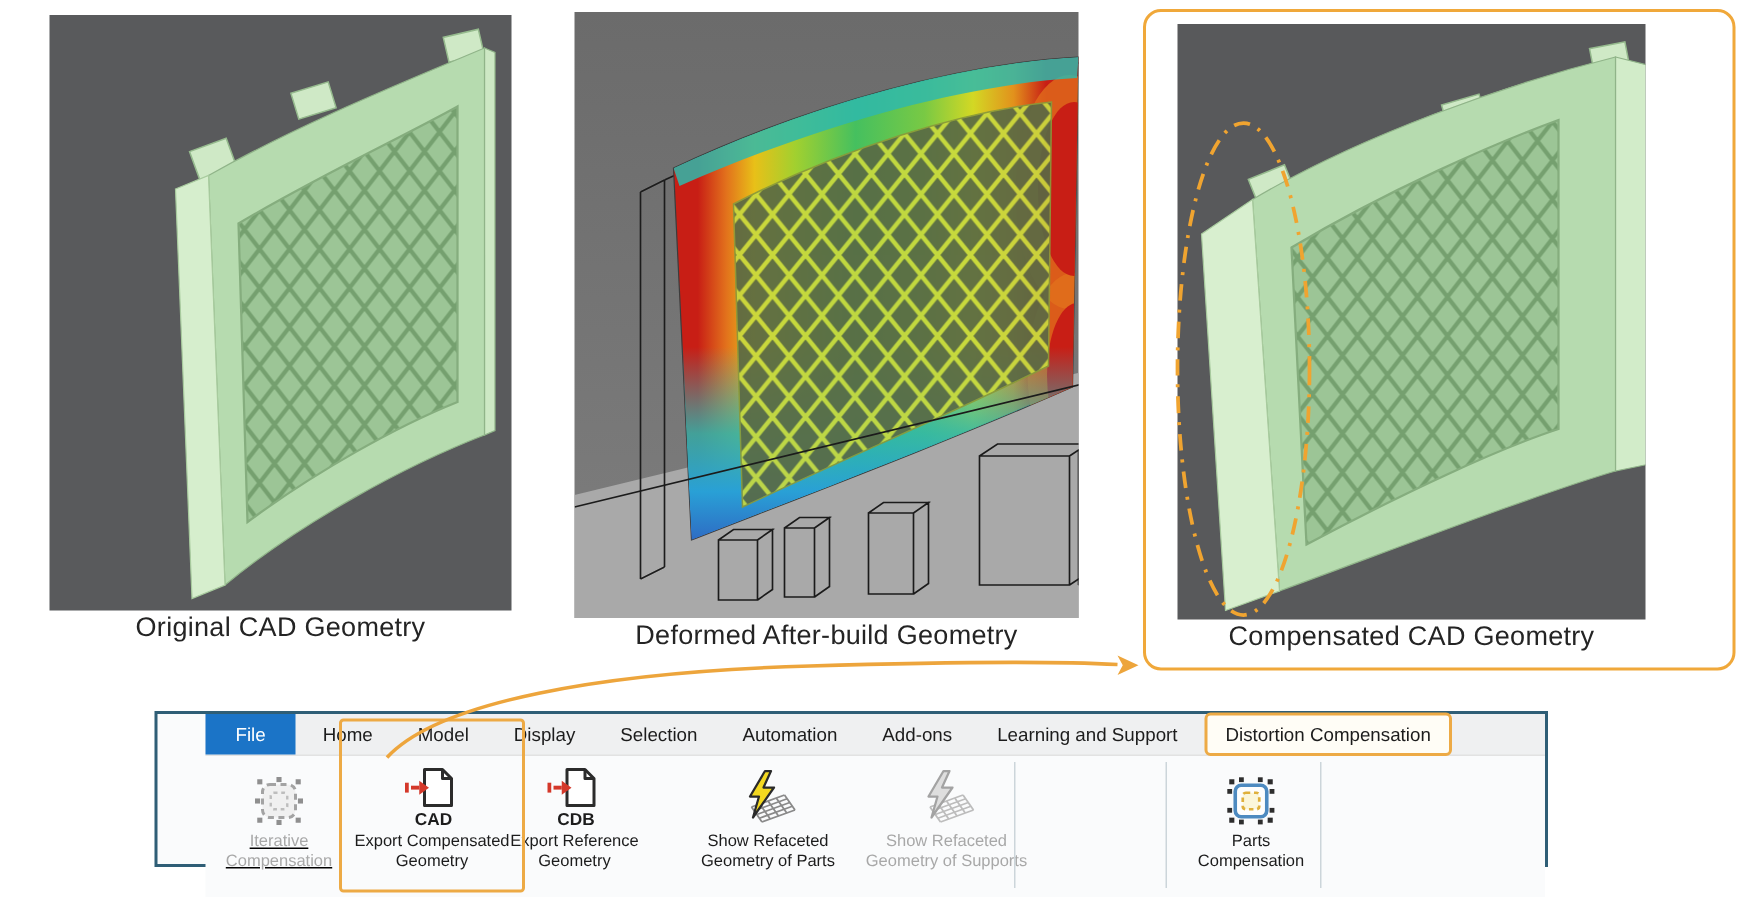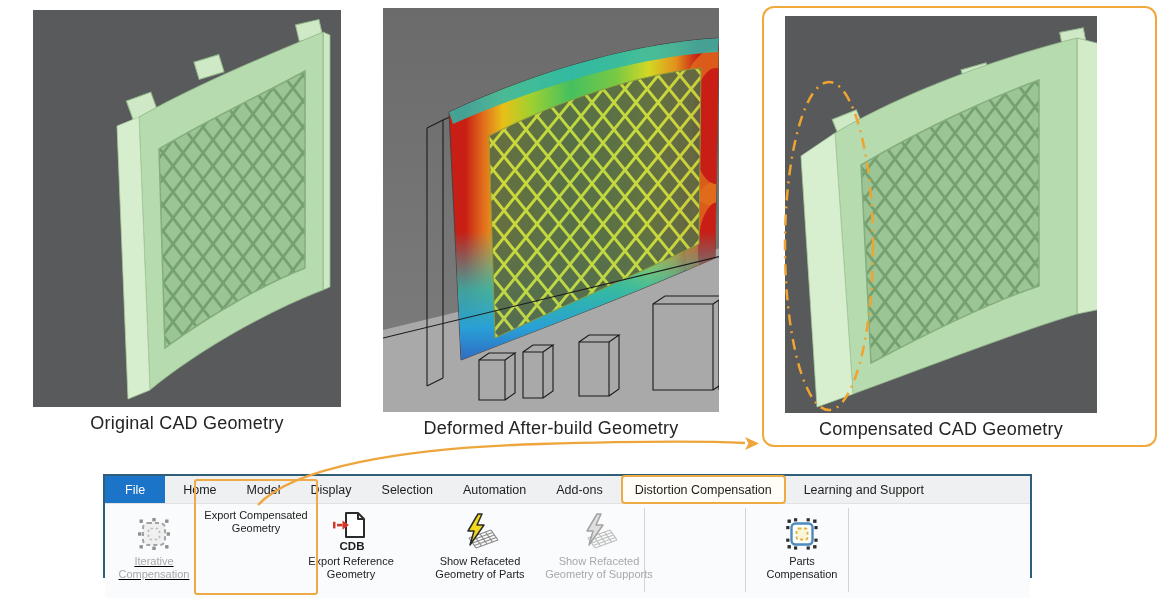--- a/index.html
+++ b/index.html
@@ -2,33 +2,33 @@
 <html><head>
 <meta charset="utf-8">
 <style>
   * { margin:0; padding:0; box-sizing:border-box; }
   body { background:#fff; font-family:"Liberation Sans", sans-serif; }
   .stage { position:relative; width:1160px; height:610px; background:#ffffff; overflow:hidden; }
 
   
   .fig { position:absolute; }
   .fig-img { position:relative; overflow:hidden; width:100%; }
-  .fig-caption { margin-top:6px; text-align:center; font-size:18px; color:#242424; letter-spacing:.2px; }
+  .fig-caption { margin-top:1px; text-align:center; font-size:18px; color:#242424; letter-spacing:.2px; }
   #fig1 { left:33px; top:10px; width:308px; }
   #fig1 .fig-img { height:397px; background:#595a5c; }
   #fig2 { left:383px; top:8px; width:336px; }
   #fig2 .fig-img { height:404px; background:linear-gradient(180deg,#6b6b6b,#7e7e7e); }
   #fig3-box { position:absolute; left:762px; top:6px; width:395px; height:441px;
               border:2px solid #f0a83a; border-radius:12px; }
   #fig3 { left:21px; top:8px; width:312px; position:absolute; }
   #fig3 .fig-img { height:397px; background:#58595b; }
 
   
   .ribbon { position:absolute; left:103px; top:474px; width:929px; height:104px;
-            border:2px solid #2f5e76; background:#fafbfc; }
+            border:2px solid #2f5e76; background:#fafbfc;padding-left:32px; }
   .tabrow { display:flex; align-items:stretch; height:28px; background:#eff0f1;
             border-bottom:1px solid #e2e2e2; font-size:12.5px; color:#1c1c1c; }
   .tab { display:flex; align-items:center; padding:0 12px; margin-left:6px; cursor:default; white-space:nowrap; }
   .tab-file { margin-left:0; padding:0 20px; background:#1b74c7; color:#fff; }
   .tab-active { background:#fffdf6; border:2px solid #edaa45; border-radius:4px; margin-top:-1px; margin-bottom:-1px; }
   .btnrow { position:relative; height:94px; background:#fafbfc; }
   .rbtn { position:absolute; top:3px; text-align:center; cursor:pointer; }
   .rbtn .ic { height:46px; display:flex; align-items:flex-end; justify-content:center; }
   .rbtn .lbl { font-size:11px; line-height:13px; color:#1c1c1c; margin-top:2px; }
   .rbtn.disabled { cursor:default; }
@@ -153,22 +153,22 @@
 
   <div class="ribbon">
     <div class="tabrow">
       <div class="tab tab-file">File</div>
       <div class="tab">Home</div>
       <div class="tab">Model</div>
       <div class="tab">Display</div>
       <div class="tab">Selection</div>
       <div class="tab">Automation</div>
       <div class="tab">Add-ons</div>
+      <div class="tab">Learning and Support</div>
       <div class="tab tab-active">Distortion Compensation</div>
-      <div class="tab">Learning and Support</div>
     </div>
 
     <div class="btnrow">
       <div class="hl-export"></div>
 
       <div class="rbtn disabled" style="left:0px; width:98px;text-decoration:underline;">
         <div class="ic">
           <svg width="38" height="38" viewBox="0 0 38 38">
             <rect x="8" y="8" width="22" height="22" rx="5" fill="#f0f0f0" stroke="#a3a3a3" stroke-width="2" stroke-dasharray="4 3"></rect>
             <rect x="13.5" y="13.5" width="11" height="11" rx="2" fill="none" stroke="#bdbdbd" stroke-width="1.6" stroke-dasharray="2.5 2.5"></rect>
@@ -182,20 +182,30 @@
               <rect x="3" y="17.3" width="3.4" height="3.4"></rect>
                 <rect x="31.6" y="17.3" width="3.4" height="3.4"></rect>
             </g>
           </svg>
         </div>
         <div class="lbl"><span>Iterative</span><br>
         <span>Compensation</span></div>
       </div>
 
       <div class="rbtn" style="left:91px; width:120px;">
+        <div class="ic">
+          <svg width="40" height="42" viewBox="0 0 40 42">
+            <path d="M15 2 H27 L33 8 V26 H15 Z" fill="#ffffff" stroke="#2b2b2b" stroke-width="2" stroke-linejoin="round"></path>
+            <path d="M27 2 V8 H33" fill="none" stroke="#2b2b2b" stroke-width="2" stroke-linejoin="round"></path>
+            <rect x="2" y="10.8" width="2.5" height="6.6" fill="#d4382a"></rect>
+            <rect x="6" y="12.8" width="5.5" height="2.6" fill="#d4382a"></rect>
+            <polygon points="11.5,9.5 18,14.1 11.5,18.8" fill="#d4382a"></polygon>
+            <text x="21" y="39" font-size="11.5" font-weight="700" fill="#1c1c1c" text-anchor="middle">CAD</text>
+          </svg>
+        </div>
         <div class="lbl"><span>Export Compensated</span><br>
         <span>Geometry</span></div>
       </div>
 
       <div class="rbtn" style="left:191px; width:110px;text-align:center;">
         <div class="ic">
           <svg width="40" height="42" viewBox="0 0 40 42">
             <path d="M15 2 H27 L33 8 V26 H15 Z" fill="#ffffff" stroke="#2b2b2b" stroke-width="2" stroke-linejoin="round"></path>
             <path d="M27 2 V8 H33" fill="none" stroke="#2b2b2b" stroke-width="2" stroke-linejoin="round"></path>
             <rect x="2" y="10.8" width="2.5" height="6.6" fill="#d4382a"></rect>

